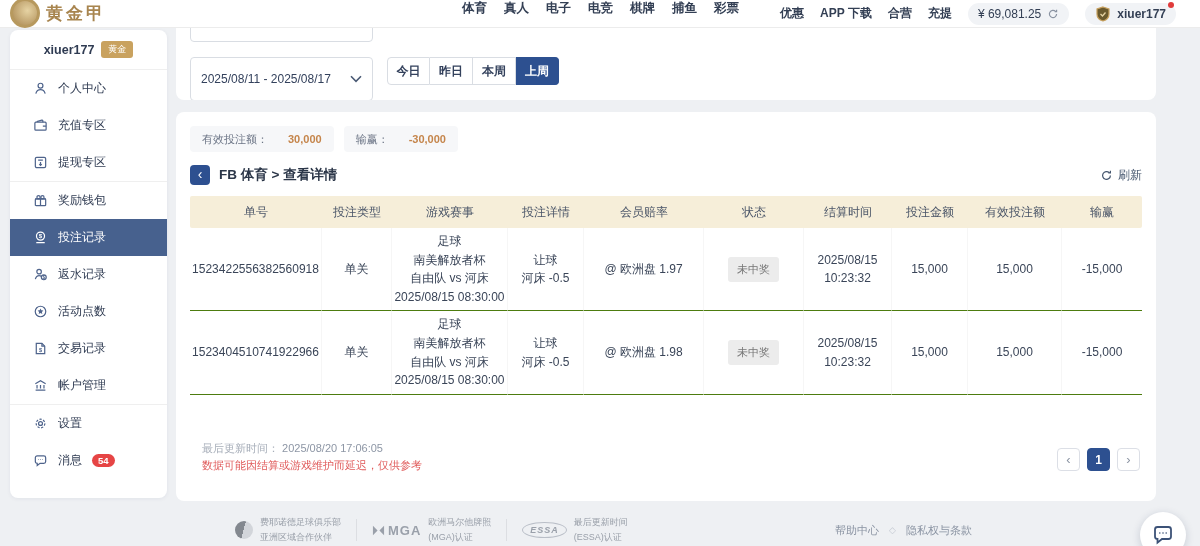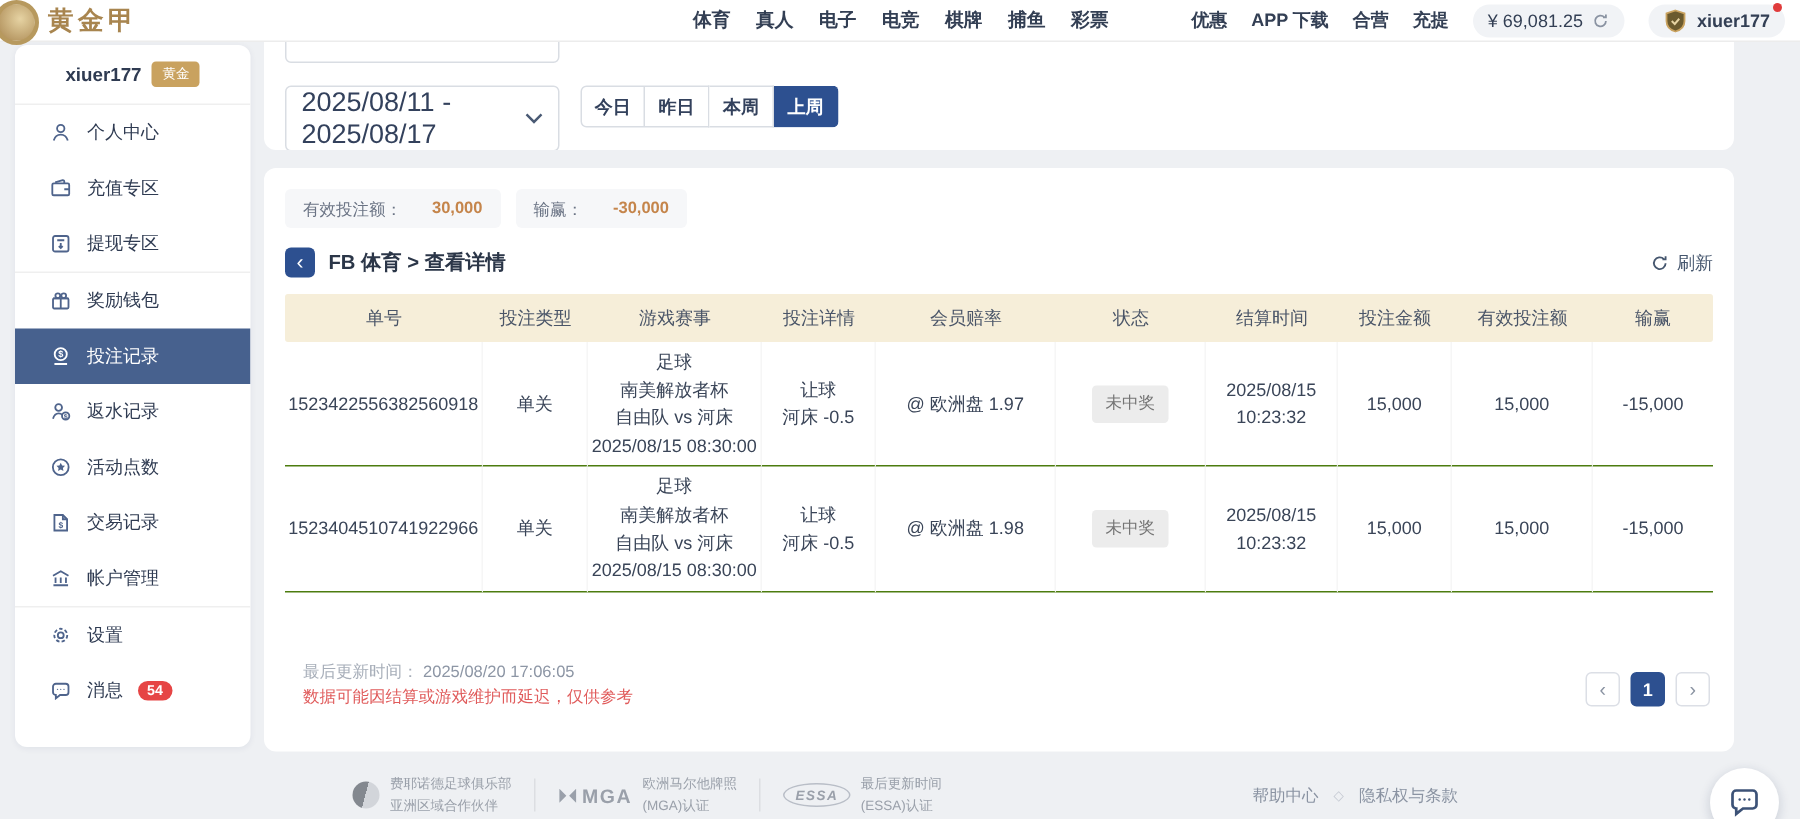--- a/index.html
+++ b/index.html
@@ -1,21 +1,21 @@
 <!DOCTYPE html>
 <html style="--accent: #2d5090; --sidebar_active: #47618e; --gold: #a8854f; --badge_gold: #c9a25f; --value: #c5854b; --red: #e05b5b; --header_beige: #f6eed9;"><head>
 <meta charset="utf-8">
 <style>
   * { margin:0; padding:0; box-sizing:border-box; }
   html,body { width:1200px; height:546px; }
   body { font-family:"Liberation Sans","DejaVu Sans",sans-serif; background:#eef0f3; overflow:hidden; position:relative; color:#2f3b52; }
   .icon svg { display:block; }
 
   
-  .topbar { position:absolute; top:0; left:0; right:0; height:28px; background:#fff; border-bottom:1px solid #ececec; display:flex; align-items:center; padding:0 10px; z-index:30; }
+  .topbar { position:absolute; top:0; left:0; right:0; height:28px; background:#fff; border-bottom:1px solid #ececec; display:flex; padding:0 24px; z-index:30; }
   .logo-wrap { display:flex; align-items:center; gap:6px; position:relative; width:210px; }
   .logo-emblem { position:absolute; left:-14px; top:-2px; width:30px; height:30px; border:3px solid #b7995e; border-radius:50%; background:radial-gradient(circle at 60% 40%, #e6d3a3, #a8854f); }
   .logo-text { margin-left:22px; font-size:17px; font-weight:bold; color:var(--gold,#a8854f); letter-spacing:3px; }
   .topnav { position:absolute; left:462px; display:flex; gap:17px; }
   .topnav .nav-item { font-size:12.5px; font-weight:bold; color:#333f54; cursor:pointer; white-space:nowrap; }
   .topright { margin-left:auto; display:flex; align-items:center; gap:16px; }
   .toplink { font-size:12px; font-weight:bold; color:#333f54; white-space:nowrap; cursor:pointer; }
   .pill { display:flex; align-items:center; gap:6px; background:#f1f3f6; border-radius:12px; height:22px; padding:0 10px; font-size:12px; color:#333f54; }
   .avatar-pill { position:relative; font-weight:bold; }
   .red-dot { position:absolute; top:-1px; right:2px; width:6px; height:6px; background:#e03b3b; border-radius:50%; }
@@ -31,21 +31,21 @@
   .menu-item.active { background:var(--sidebar_active,#47618e); color:#fff; }
   .menu-item.active .icon svg { stroke:#fff; }
   .menu-item.active .icon svg text { fill:#fff; }
   .menu-item .icon svg text { fill:#4f648c; font-weight:bold; }
   .side-div { border-top:1px solid #efefef; }
   .msg-badge { background:#e64545; color:#fff; font-size:9.5px; font-weight:bold; border-radius:8px; padding:2px 6px; line-height:1; }
 
   
   .filter-card { position:absolute; left:176px; top:28px; width:980px; height:72px; background:#fff; border-radius:0 0 8px 8px; overflow:hidden; }
   .partial-input { position:absolute; left:14px; top:-16px; width:183px; height:30px; border:1px solid #d9dde3; border-radius:4px; background:#fff; }
-  .date-select { position:absolute; left:14px; top:29px; width:183px; height:44px; border:1px solid #d9dde3; border-radius:4px; display:flex; align-items:center; justify-content:space-between; padding:0 10px; font-size:18px; color:#33415c; cursor:pointer; }
+  .date-select { position:absolute; left:14px; top:29px; width:183px; height:44px; border:1px solid #d9dde3; border-radius:4px; display:flex; align-items:center; justify-content:space-between; padding:0 10px; font-size:12px; color:#33415c; cursor:pointer; }
   .quickgroup { position:absolute; left:211px; top:29px; display:flex; }
   .qbtn { width:43px; height:28px; border:1px solid #d9dde3; border-left:none; background:#fff; display:flex; align-items:center; justify-content:center; font-size:12px; font-weight:bold; color:#33415c; cursor:pointer; }
   .qbtn:first-child { border-left:1px solid #d9dde3; border-radius:4px 0 0 4px; }
   .qbtn:last-child { border-radius:0 4px 4px 0; }
   .qbtn.active { background:var(--accent,#2d5090); border-color:var(--accent,#2d5090); color:#fff; }
 
   
   .records-card { position:absolute; left:176px; top:112px; width:980px; height:389px; background:#fff; border-radius:8px; padding:14px; }
   .stats-row { display:flex; gap:10px; }
   .statbox { background:#f6f7f9; border-radius:4px; height:26px; display:flex; align-items:center; gap:20px; padding:0 12px; font-size:11px; }

